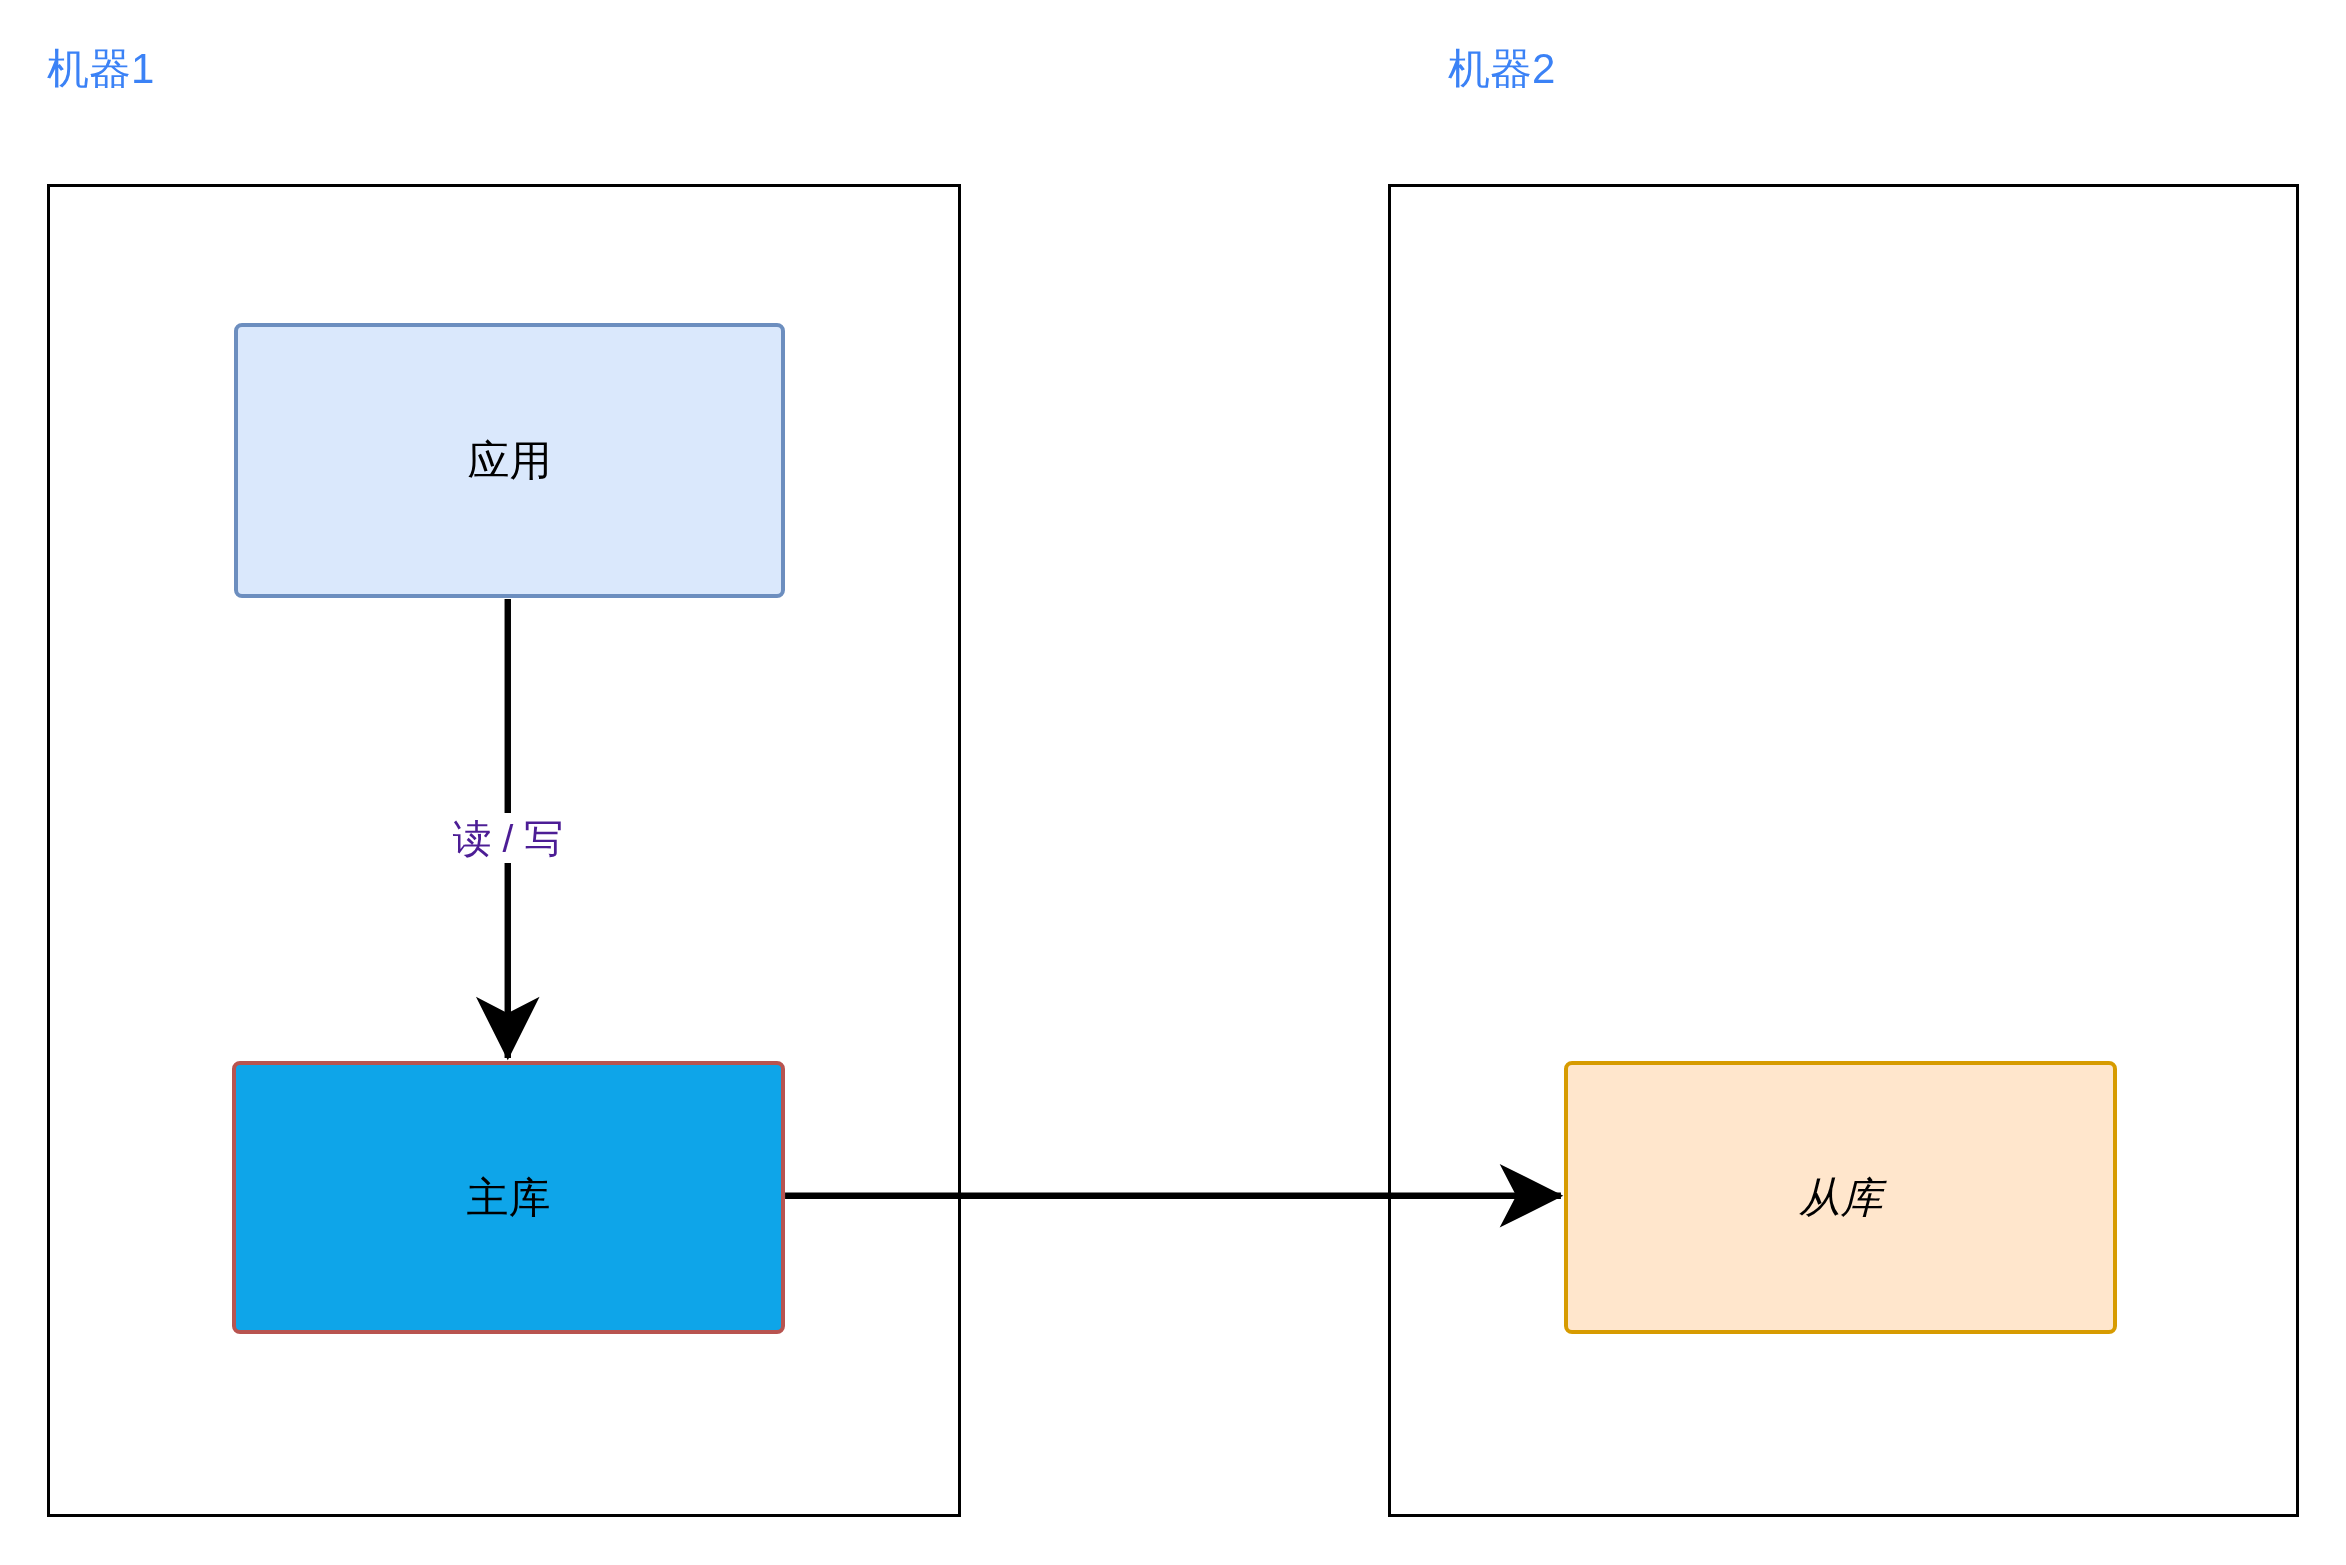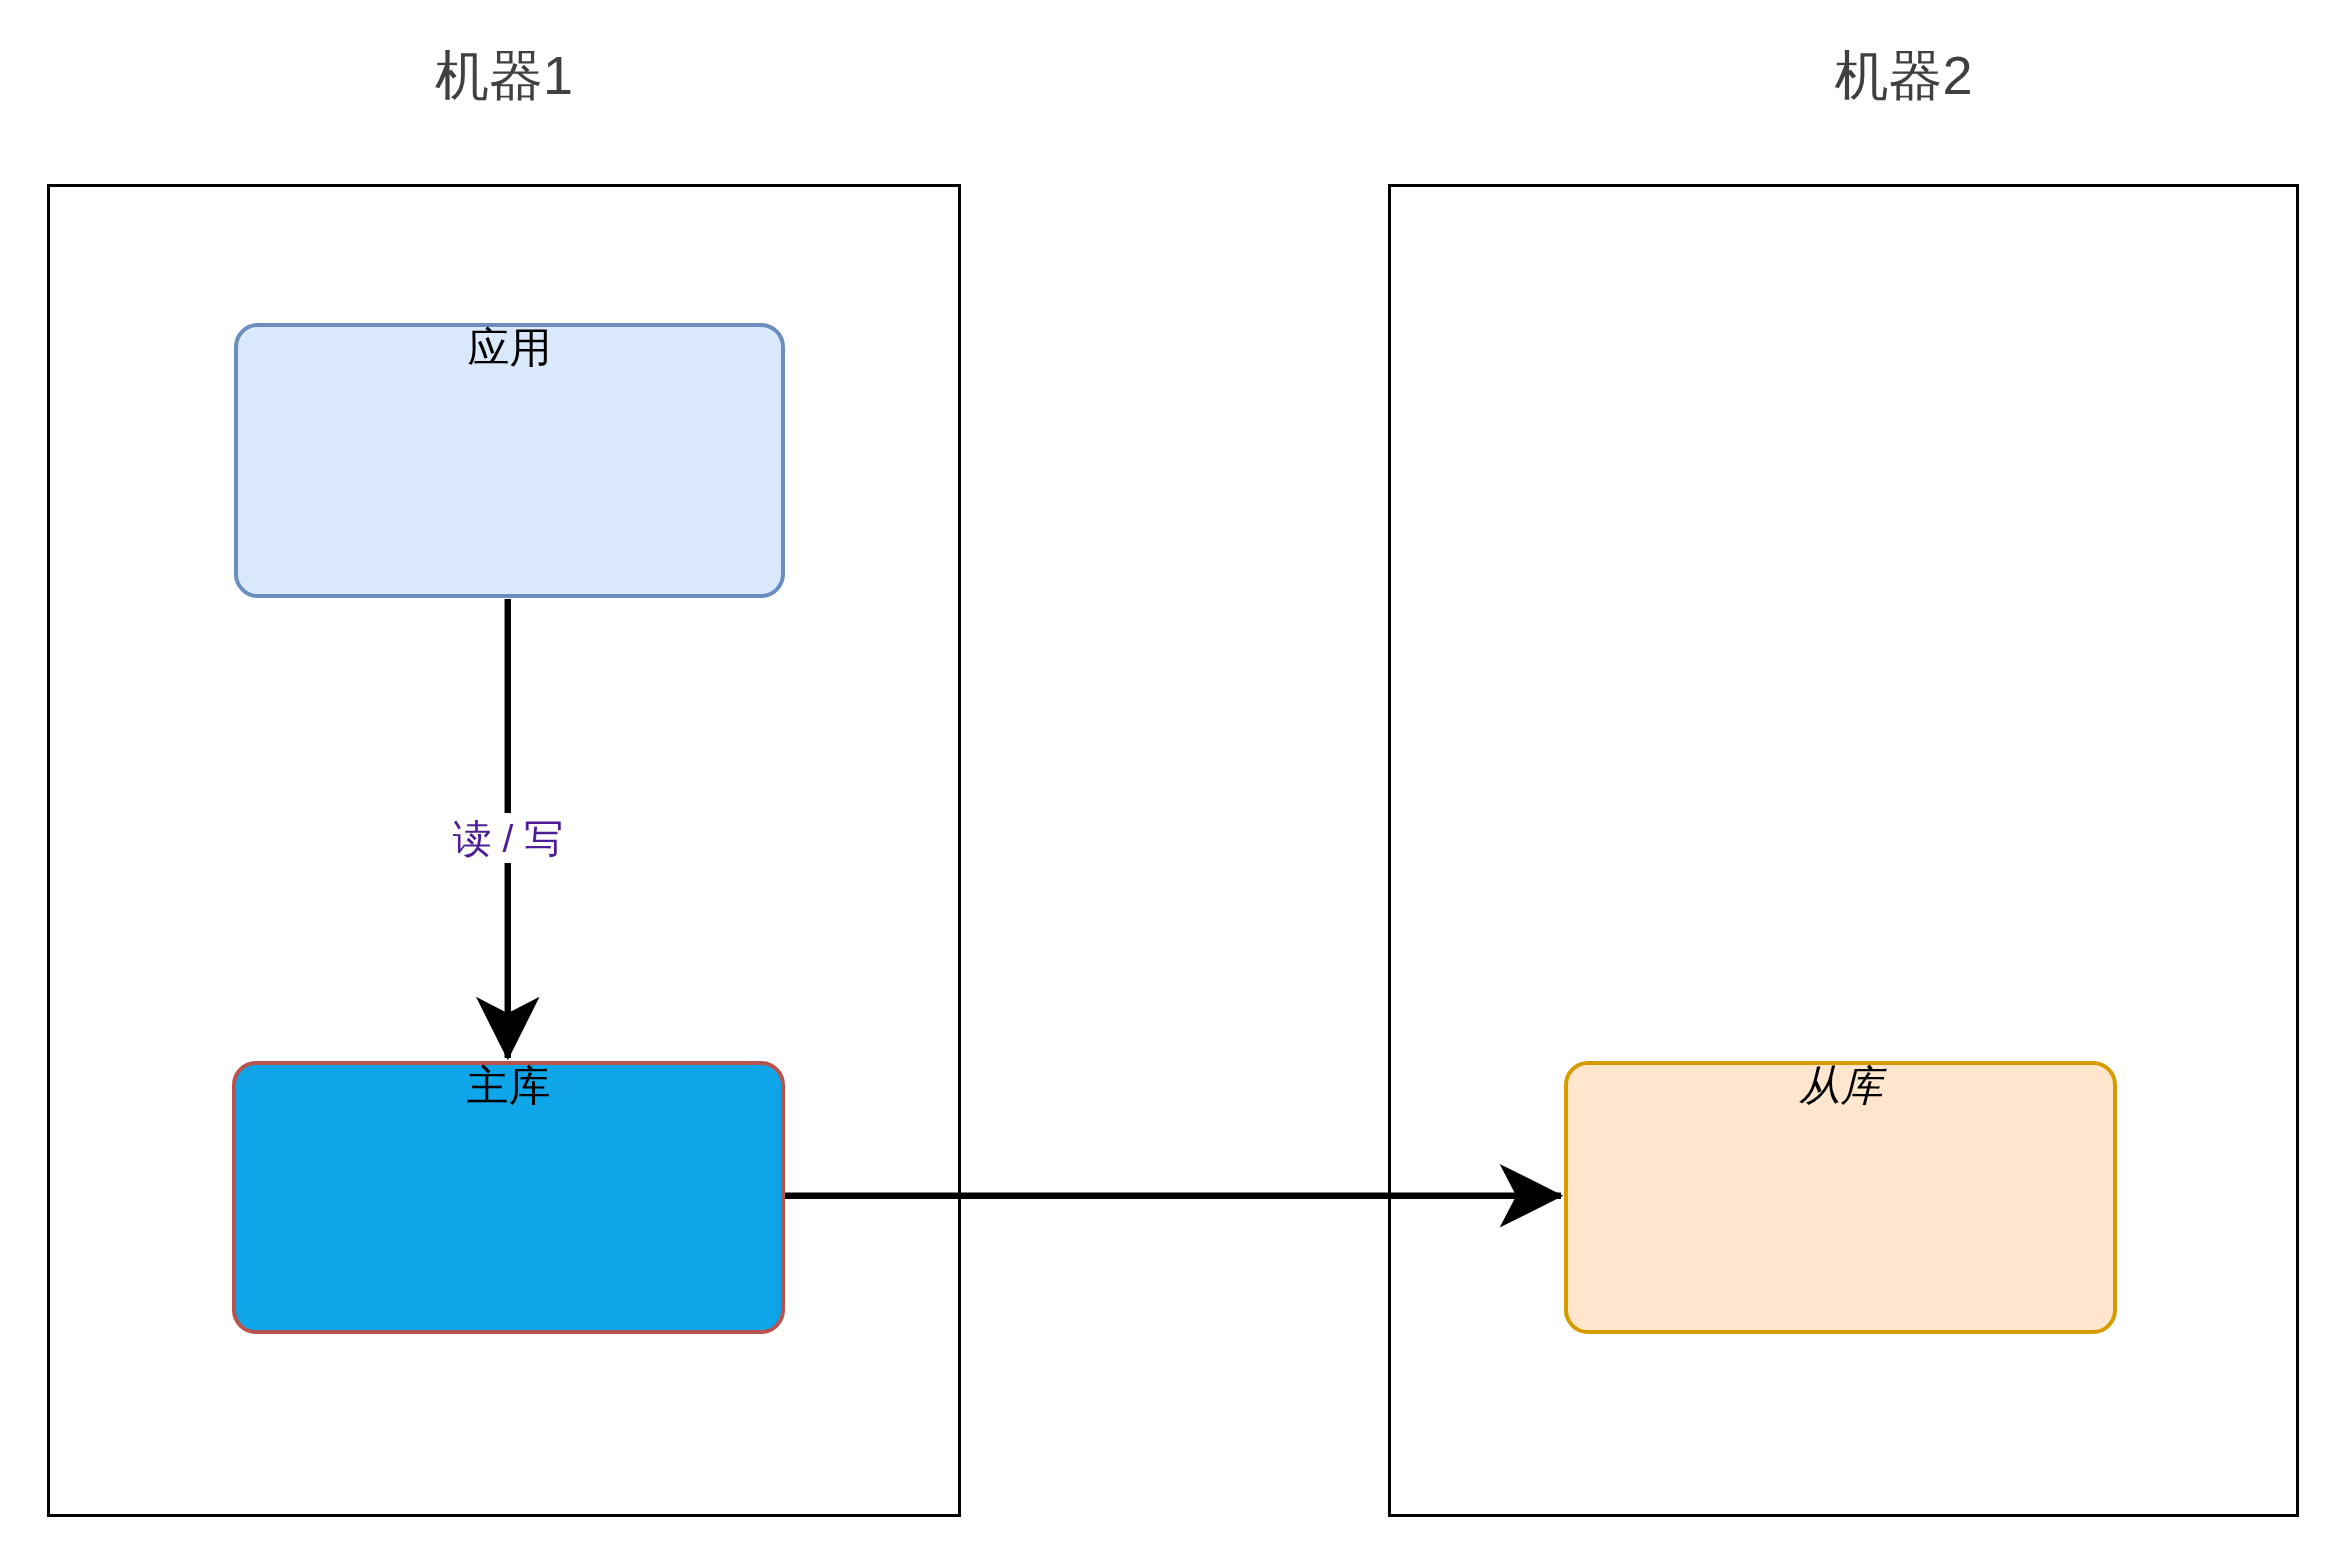--- a/index.html
+++ b/index.html
@@ -27,36 +27,35 @@
   }
   
   .group-frame {
     position: absolute;
     box-sizing: border-box;
     border: 3.7px solid #000000;
     background: transparent;
   }
   .group-title {
     position: absolute;
-    text-align: center;
-    color: #404040;
-    font-size: 54px;
+    color: #3b82f6;
+    font-size: 42px;
     line-height: 1;
     white-space: nowrap;
     font-family: "Liberation Sans", "DejaVu Sans", sans-serif;
   }
   
   .node {
     position: absolute;
     box-sizing: border-box;
-    border-radius: 24px;
+    border-radius: 8px;
     border-width: 4.6px;
     border-style: solid;
     display: flex;
-    align-items: flex-start;
+    align-items: center;
     justify-content: center;
   }
   .node-label {
     font-size: 42px;
     line-height: 1;
     color: #000000;
     white-space: nowrap;
     font-family: "Liberation Sans", "DejaVu Sans", sans-serif;
   }
   #node-app {

